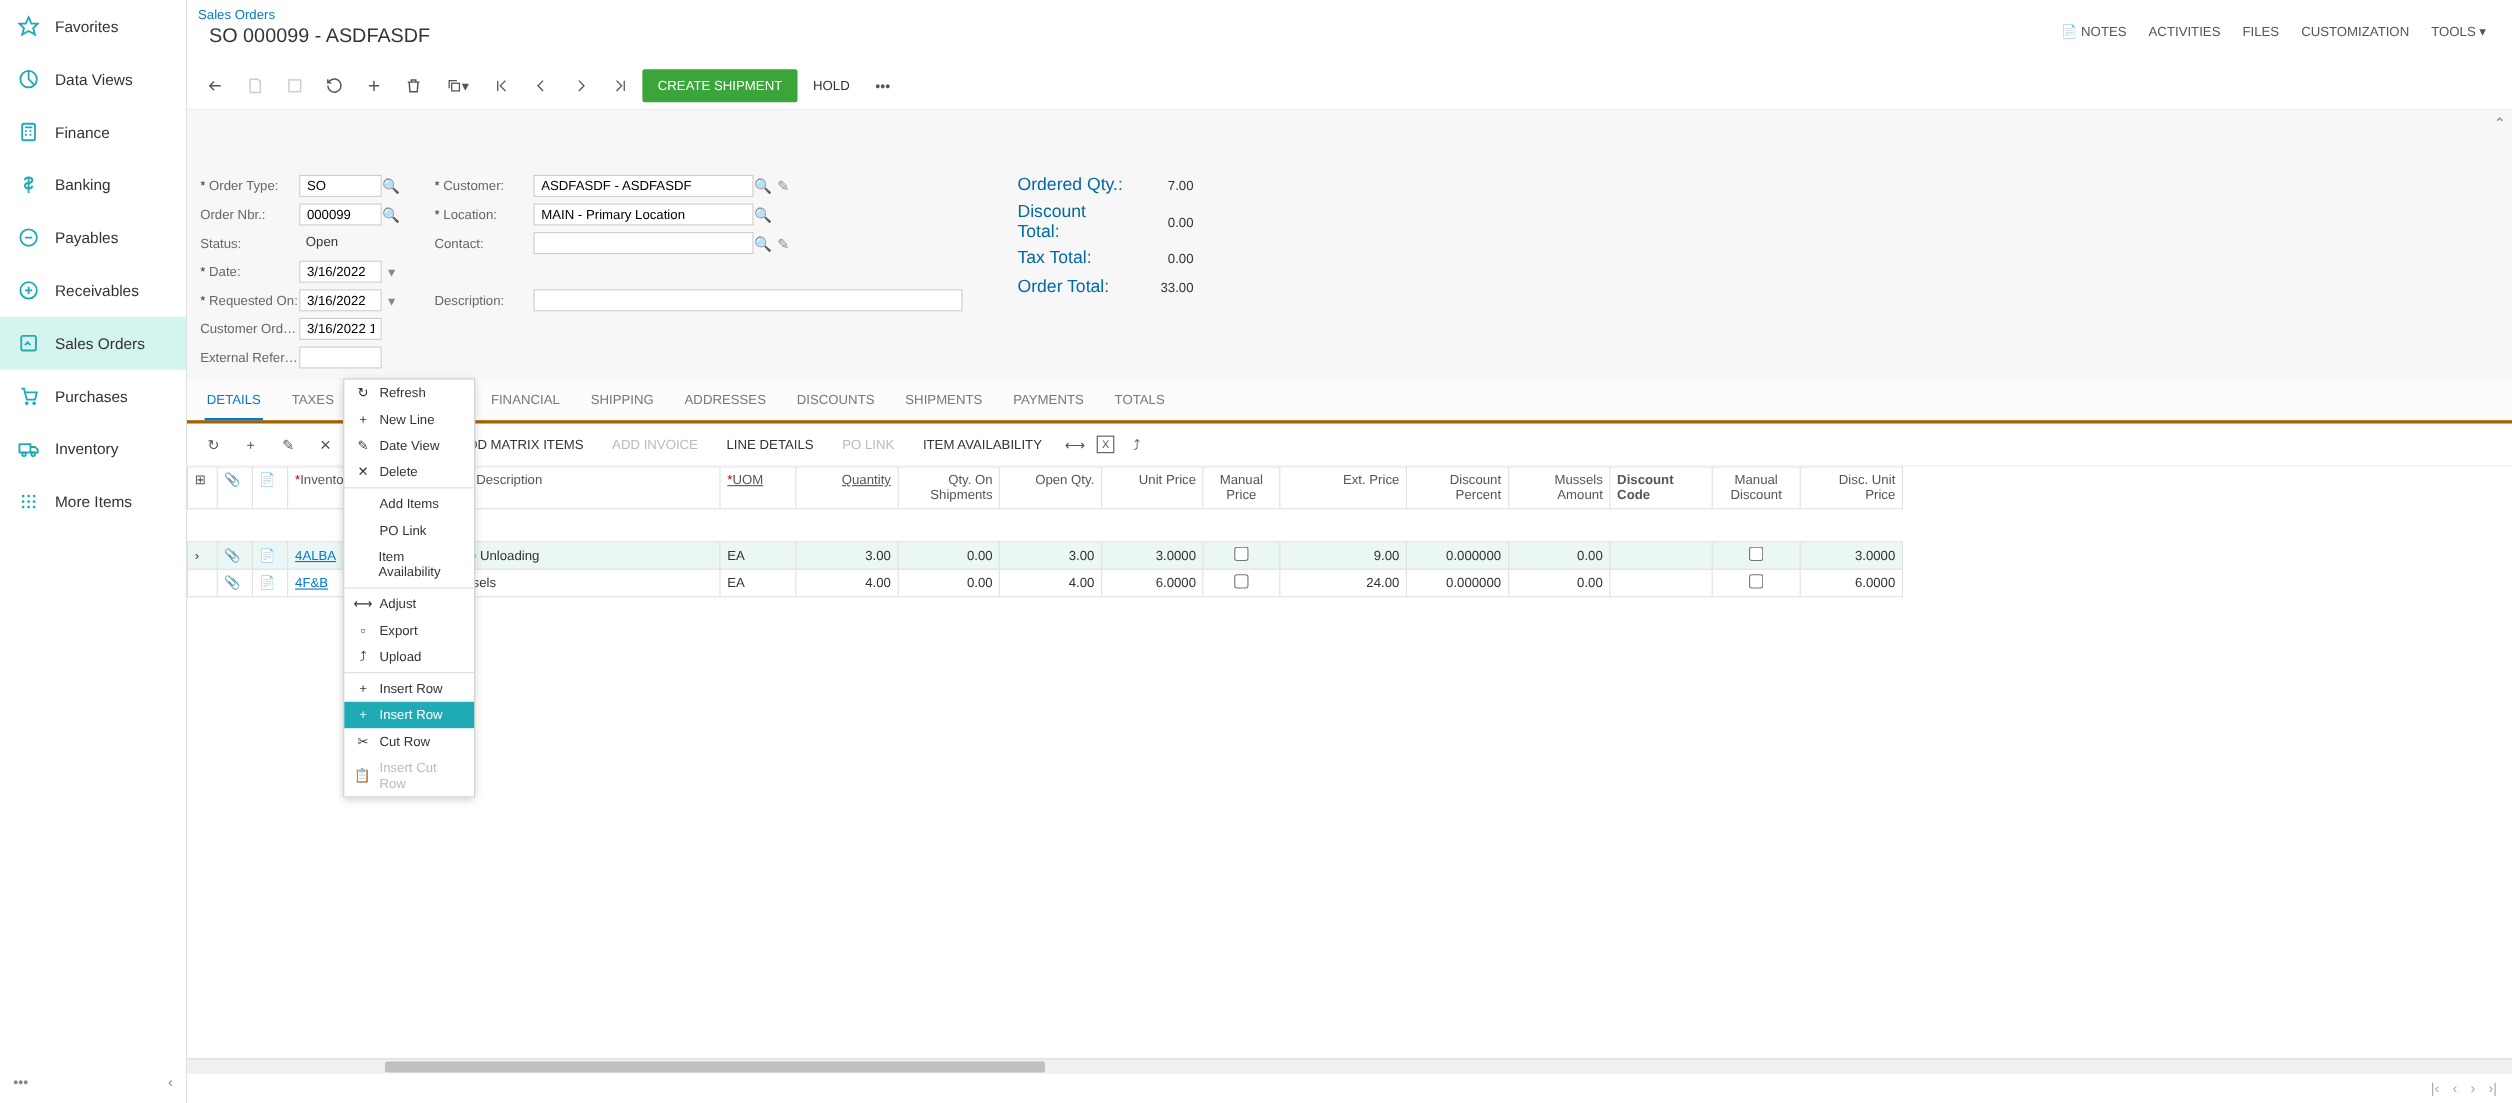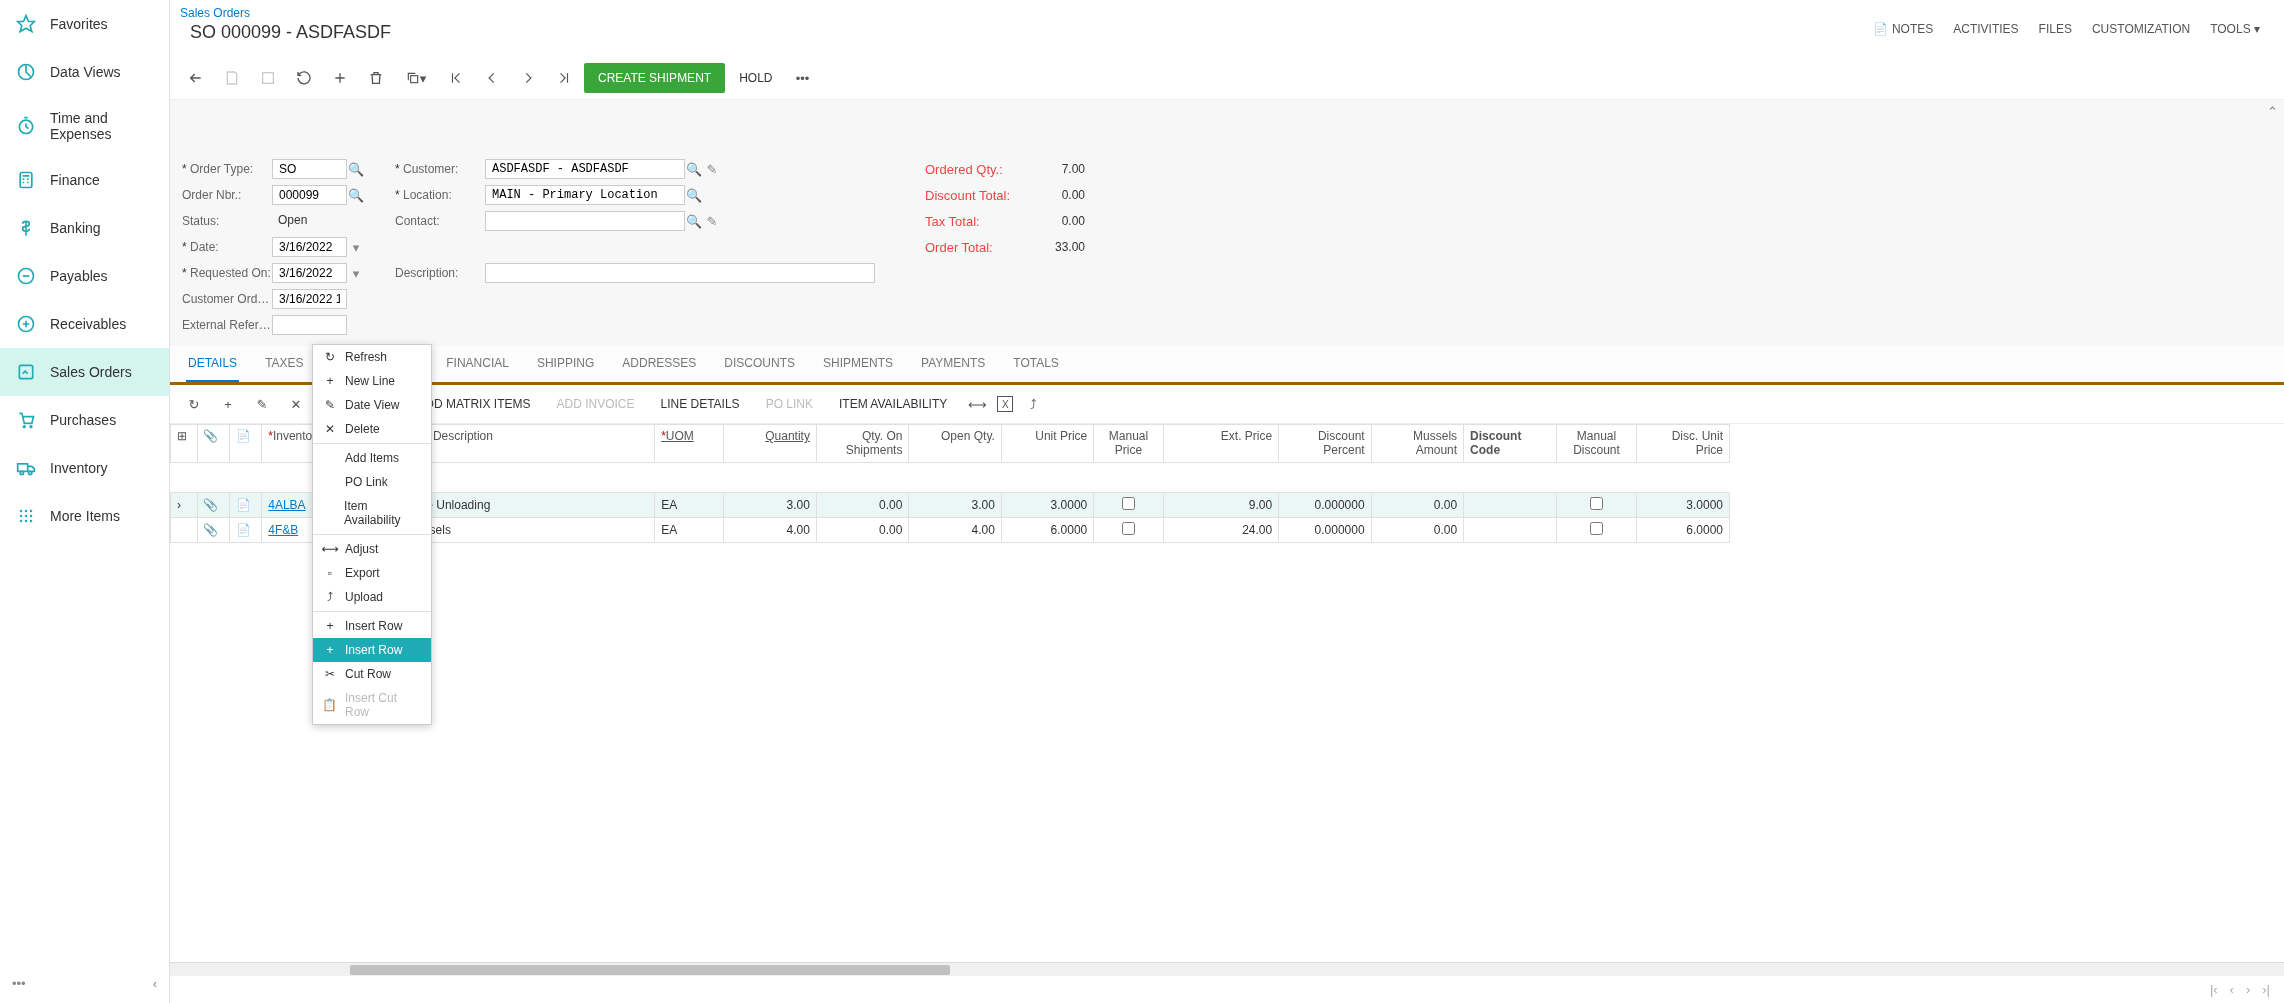--- a/index.html
+++ b/index.html
@@ -21,25 +21,25 @@
 .tb-primary { background: #3aa63a; color: #fff; padding: 0 14px; height: 30px; display: inline-flex; align-items: center; font-size: 12px; font-weight: 500; border-radius: 2px; cursor: pointer; }
 .tb-text { padding: 0 10px; height: 30px; display: inline-flex; align-items: center; font-size: 12px; cursor: pointer; color: #333; }
 .form-area { display: flex; gap: 30px; padding: 10px 12px; background: #f7f7f7; position: relative; }
 .form-col { display: flex; flex-direction: column; gap: 4px; margin-top: 48px; }
 .form-row { display: flex; align-items: center; min-height: 22px; }
 .form-label { width: 90px; font-size: 12px; color: #666; text-align: left; }
 .form-label.req::before { content: "* "; color: #333; }
 .form-val { height: 20px; font-size: 12px; padding: 2px 6px; background: #fff; border: 1px solid #ccc; }
 .form-val.noborder { border: none; background: transparent; }
 .form-val.w75 { width: 75px; }
-.form-val.w180 { width: 200px; font-family: Liberation Mono, monospace; }
+.form-val.w180 { width: 200px; }
 .form-val.w300 { width: 390px; }
 .form-icon-btn { width: 18px; height: 18px; display: inline-flex; align-items: center; justify-content: center; color: #888; cursor: pointer; }
 .totals-col .form-row { justify-content: space-between; }
-.totals-col .t-label { width: 100px; font-size: 13px; color: #ef4444; }
+.totals-col .t-label { width: 100px; font-size: 16px; color: #0369a1; }
 .totals-col .t-val { width: 60px; text-align: right; font-size: 12px; }
 .collapse-btn { position: absolute; right: 6px; top: 4px; cursor: pointer; color: #888; }
 .tabs { display: flex; gap: 24px; padding: 0 16px; border-bottom: 3px solid #a16207; background: #fcfcfc; }
 .tab { padding: 10px 2px; font-size: 12px; color: #777; cursor: pointer; }
 .tab.active { color: #027acc; border-bottom: 2px solid #027acc; font-weight: 500; }
 .grid-toolbar { display: flex; align-items: center; gap: 6px; padding: 6px 10px; border-bottom: 1px solid #eee; }
 .grid-tb-btn { width: 28px; height: 26px; display: inline-flex; align-items: center; justify-content: center; cursor: pointer; color: #555; }
 .grid-tb-text { padding: 0 10px; font-size: 12px; color: #333; cursor: pointer; }
 .grid-tb-text.disabled { color: #bbb; }
 .grid-wrap { flex: 1; overflow: auto; position: relative; }
@@ -76,29 +76,20 @@
       <span>Favorites</span>
     </div>
     <div class="sidebar-item">
       <span class="side-icon">
           <svg viewBox="0 0 24 24" width="20" height="20" fill="none" stroke="currentColor" stroke-width="2">
             <circle cx="12" cy="12" r="9"></circle>
             <path d="M12 3v9l6 6"></path>
           </svg>
         </span>
       <span>Data Views</span>
-    </div>
-    <div class="sidebar-item">
-      <span class="side-icon">
-          <svg viewBox="0 0 24 24" width="20" height="20" fill="none" stroke="currentColor" stroke-width="2">
-            <circle cx="12" cy="13" r="8"></circle>
-            <path d="M12 9v4l3 2M10 2h4"></path>
-          </svg>
-        </span>
-      <span>Time and Expenses</span>
     </div>
     <div class="sidebar-item">
       <span class="side-icon">
           <svg viewBox="0 0 24 24" width="20" height="20" fill="none" stroke="currentColor" stroke-width="2">
             <rect x="5" y="3" width="14" height="18" rx="2"></rect>
             <path d="M8 7h8M8 11h2M13 11h2M8 15h2M13 15h2"></path>
           </svg>
         </span>
       <span>Finance</span>
     </div>

